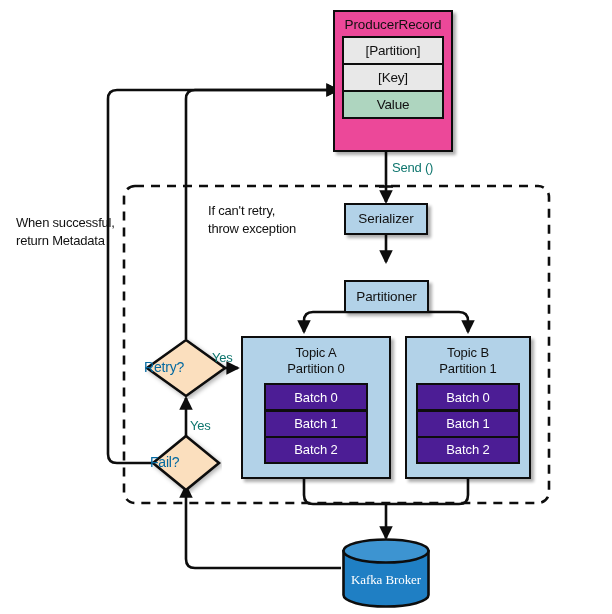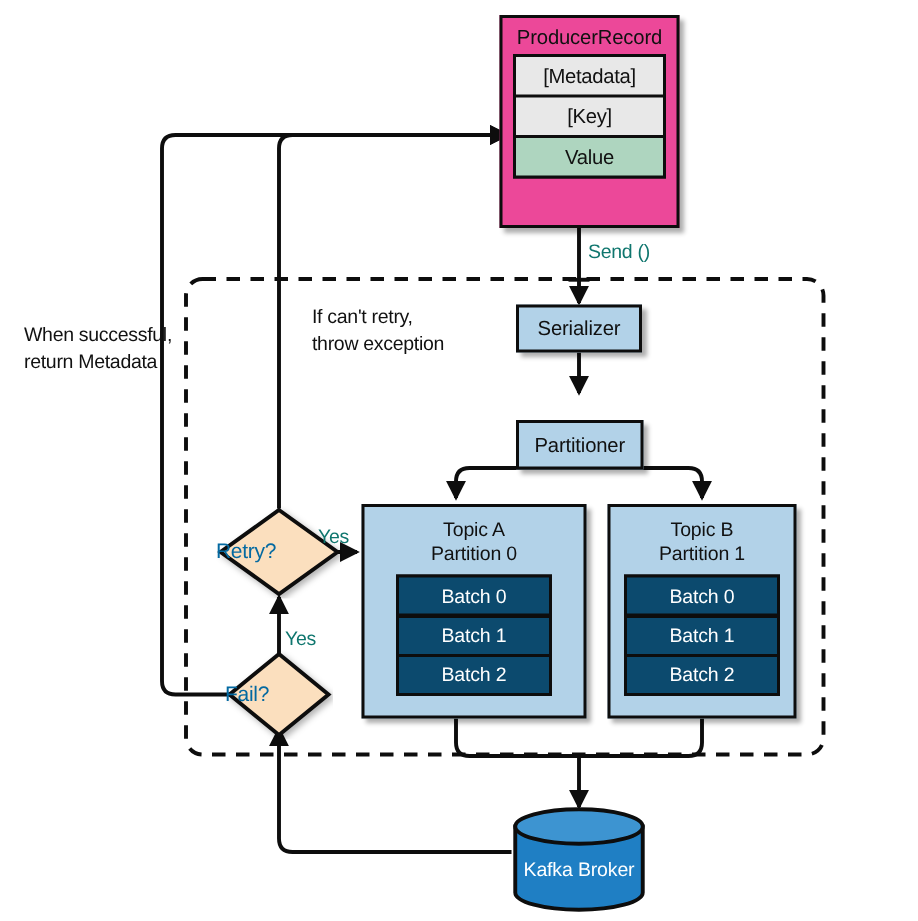--- a/index.html
+++ b/index.html
@@ -101,21 +101,21 @@
     margin-top: 7px;
     border: 2.4px solid #0d0d0d;
     background: #0d0d0d;
     display: flex;
     flex-direction: column;
     gap: 2.4px;
   }
   .batch {
     box-sizing: border-box;
     height: 24px;
-    background: #0c4a6e;
+    background: #4c1d95;
     color: #ffffff;
     display: flex;
     align-items: center;
     justify-content: center;
     font-size: 13px;
     letter-spacing: -0.1px;
   }
   .diamond {
     position: absolute;
   }
@@ -144,20 +144,21 @@
     white-space: pre;
   }
   .broker-label {
     position: absolute;
     width: 100%;
     text-align: center;
     font-size: 13px;
     color: #ffffff;
     letter-spacing: -0.1px;
     pointer-events: none;
+    font-family: Liberation Serif, serif;
   }
 </style>
 </head>
 <body>
 
 <div id="canvas">
 
   <svg id="svg-layer" viewBox="0 0 612 614">
     <defs>
       <marker id="arrow" viewBox="0 0 10 10" refX="8.6" refY="5" markerWidth="5.2" markerHeight="5.2" orient="auto-start-reverse">
@@ -189,21 +190,21 @@
     <path d="M 214 368 L 238 368" fill="none" stroke="#0d0d0d" stroke-width="2.6" marker-end="url(#arrow)"></path>
 
     <path d="M 186 339 L 186 99 Q 186 90 195 90 L 338 90" fill="none" stroke="#0d0d0d" stroke-width="2.6" marker-end="url(#arrow)"></path>
 
     <path d="M 158 463 L 117 463 Q 108 463 108 454 L 108 99 Q 108 90 117 90 L 338 90" fill="none" stroke="#0d0d0d" stroke-width="2.6" marker-end="url(#arrow)"></path>
   </svg>
 
   <div class="pr-outer" style="left:333px; top:10px; width:120px; height:142px;">
     <div class="pr-title">ProducerRecord</div>
     <div class="pr-fields">
-      <div class="pr-field" style="background:#e8e8e8;">[Metadata]</div>
+      <div class="pr-field" style="background:#e8e8e8;">[Partition]</div>
       <div class="pr-field" style="background:#e8e8e8;">[Key]</div>
       <div class="pr-field" style="background:#aed5bf;">Value</div>
     </div>
   </div>
 
   <div class="edge-label" style="left:392px; top:160px;">Send ()</div>
 
   <div class="node stage-box" style="left:344px; top:203px; width:84px; height:32px;">Serializer</div>
 
   <div class="node stage-box" style="left:344px; top:280px; width:85px; height:33px;">Partitioner</div>

